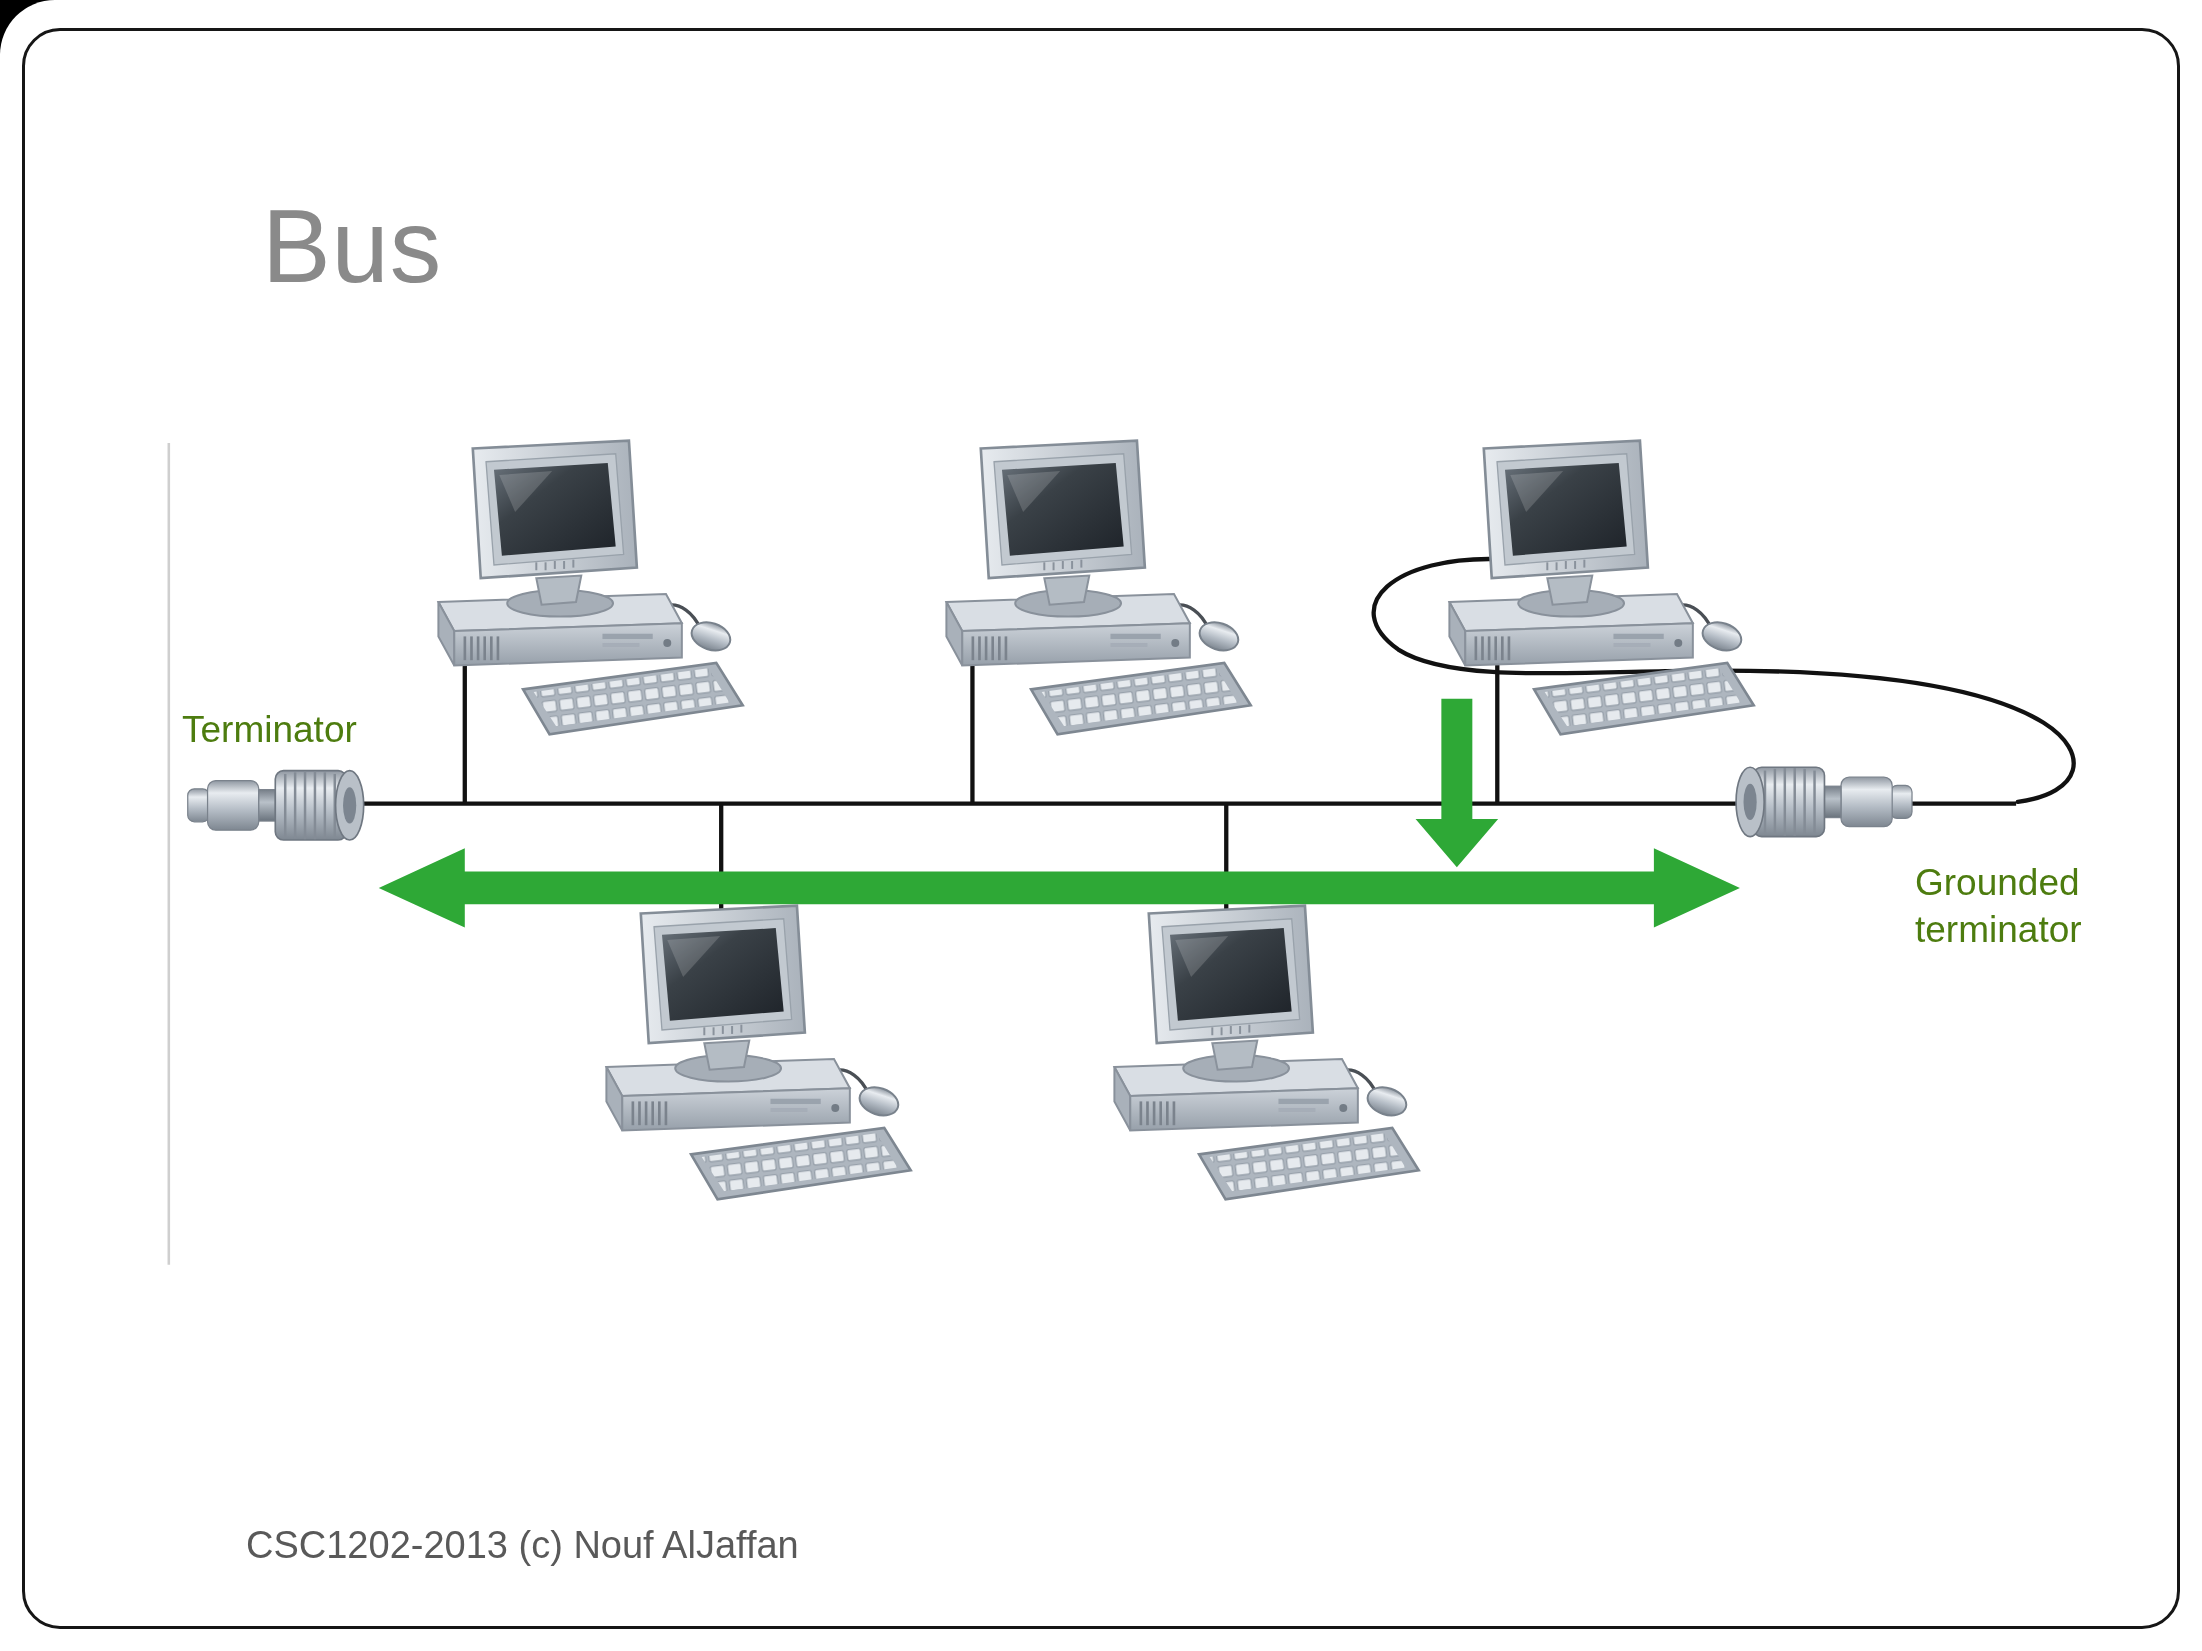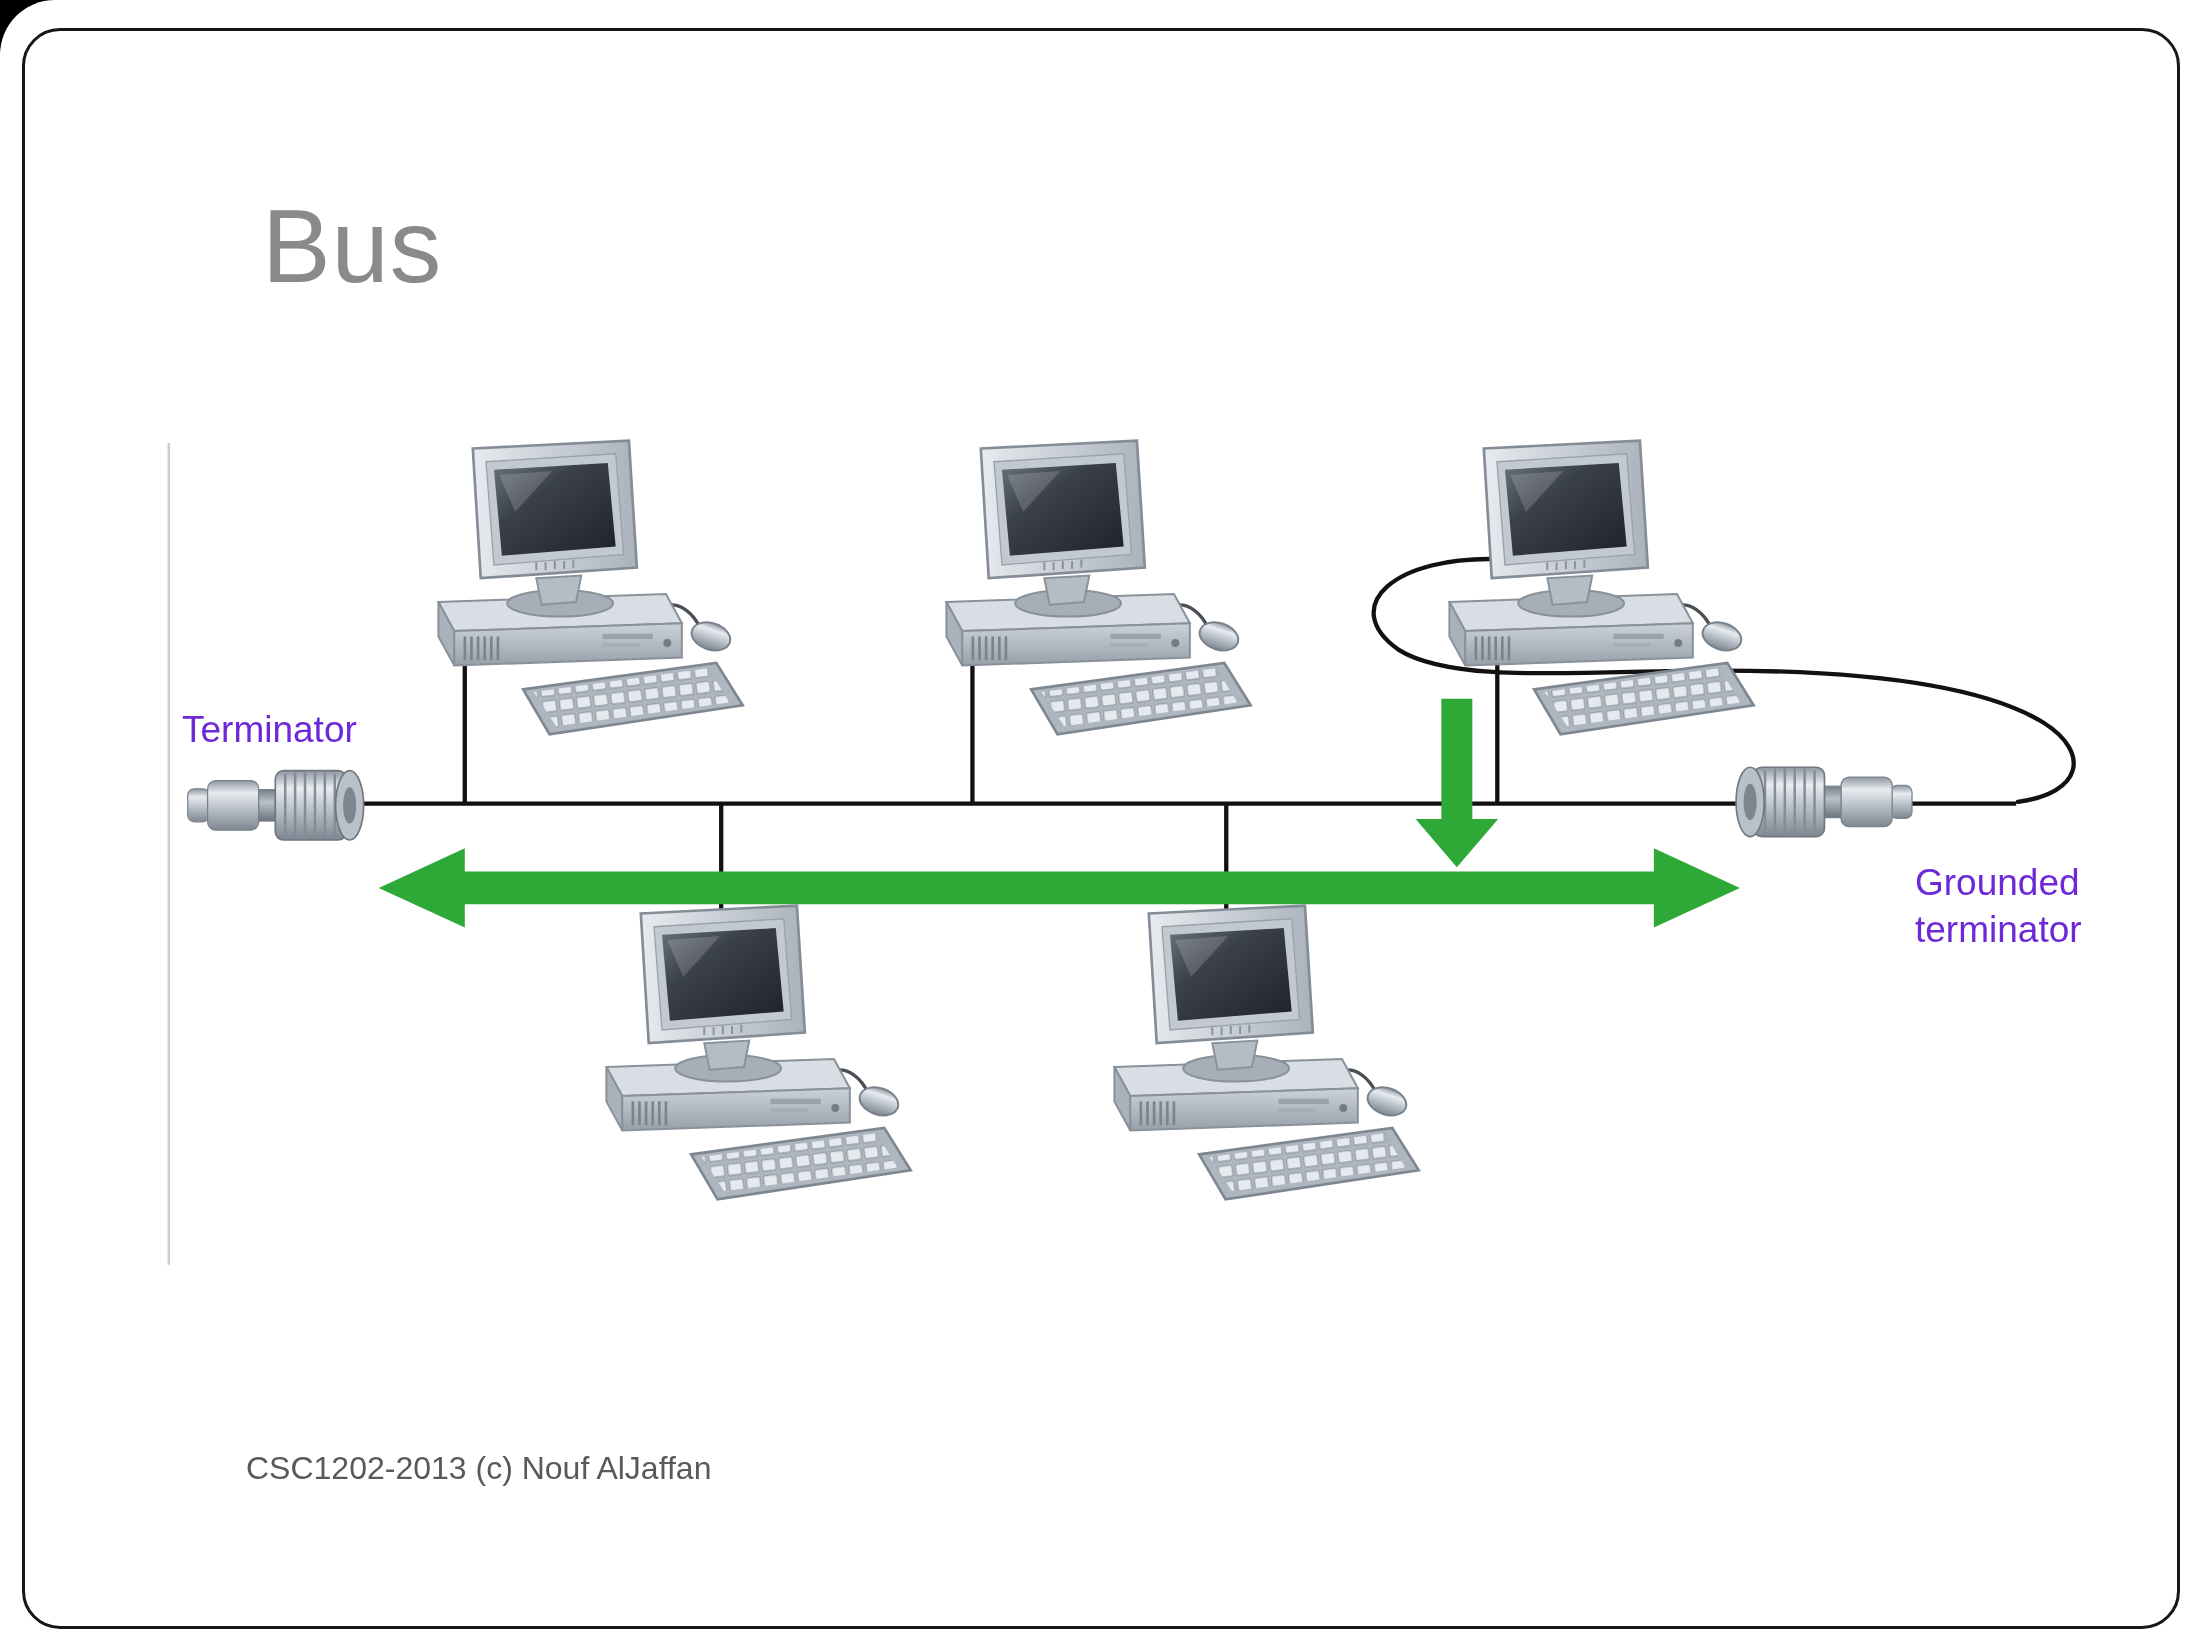--- a/index.html
+++ b/index.html
@@ -19,36 +19,36 @@
   .frame{
     position:absolute;left:22.4px;top:27.5px;right:22.4px;bottom:22.4px;
     border:3.4px solid #161616;border-radius:38px;
   }
   .title{
     position:absolute;left:246px;top:172px;margin:16px;
     font-size:103px;font-weight:400;color:#8a8a8a;
     font-family:"Liberation Sans",sans-serif;letter-spacing:0.9px;
   }
   .footer{
-    position:absolute;left:246px;top:1450px;
-    font-size:32px;color:#595959;
+    position:absolute;left:246px;top:1524px;
+    font-size:38px;color:#595959;
   }
   .canvas,.overlay{
     position:absolute;left:0;top:0;
   }
   .pc{
     position:absolute;width:344px;height:344px;
   }
   #pc1{left:404px;top:430px}
   #pc2{left:912px;top:430px}
   #pc3{left:1415px;top:430px}
   #pc4{left:572px;top:895px}
   #pc5{left:1080px;top:895px}
   .label{
-    position:absolute;font-size:37px;color:#6d28d9;
+    position:absolute;font-size:37px;color:#4d7c0f;
   }
   #lbl-term{left:182px;top:709px}
   #lbl-ground{left:1915px;top:859px;line-height:1.28}
   .defs-hidden{position:absolute;width:0;height:0;overflow:hidden}
 </style>
 </head>
 <body>
 
 <div class="corner-patch"></div>
 

